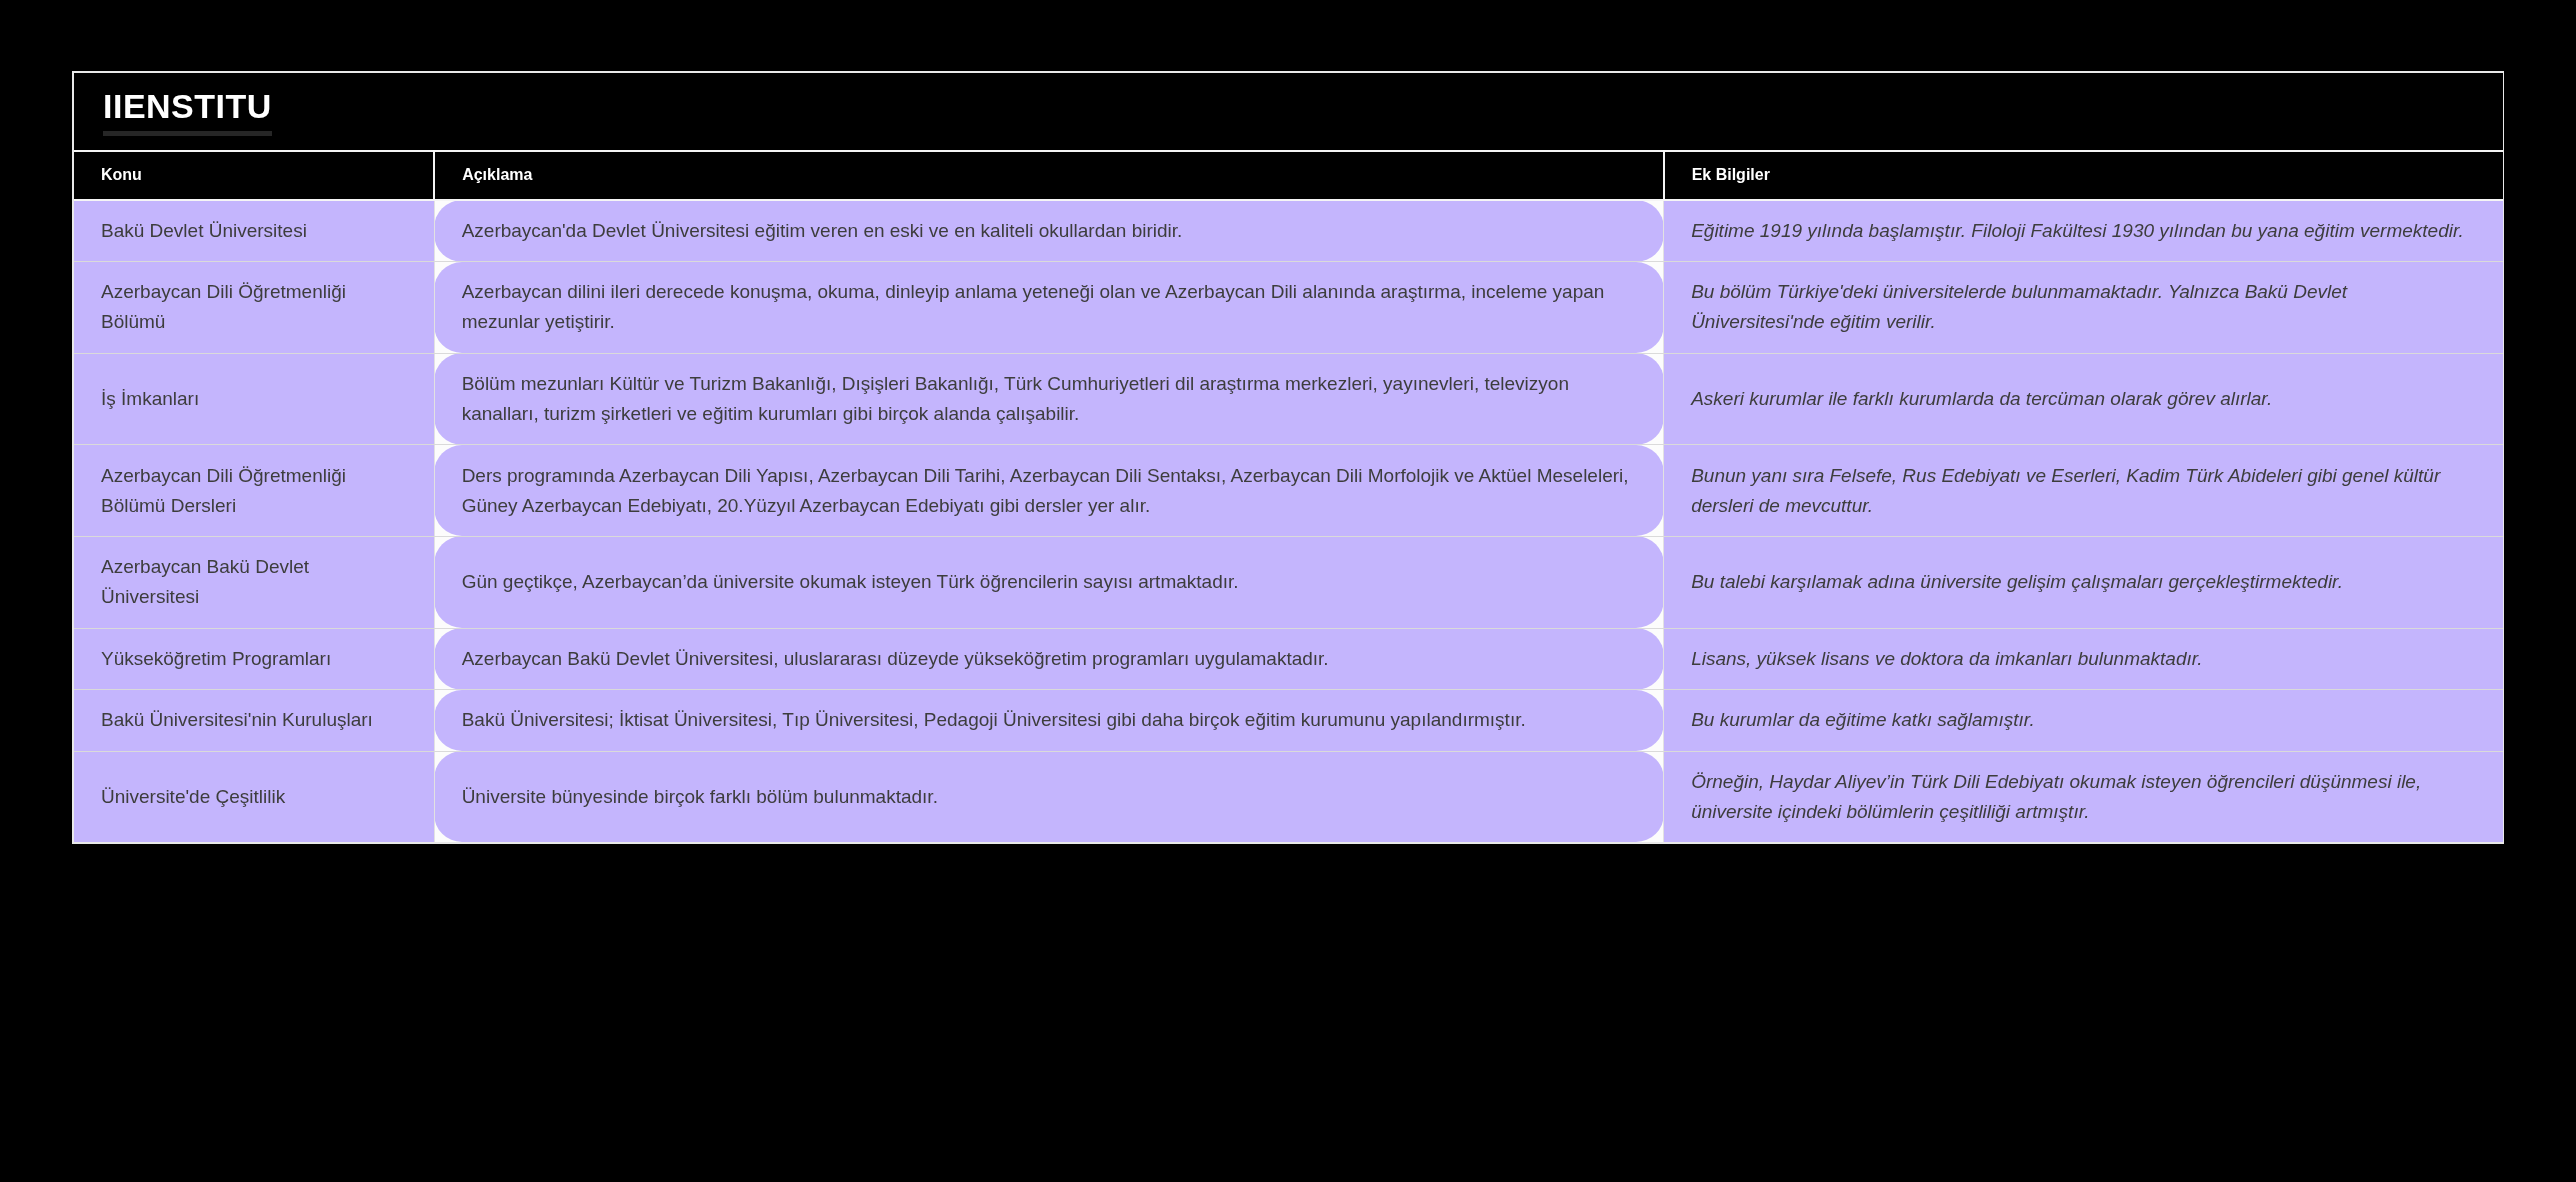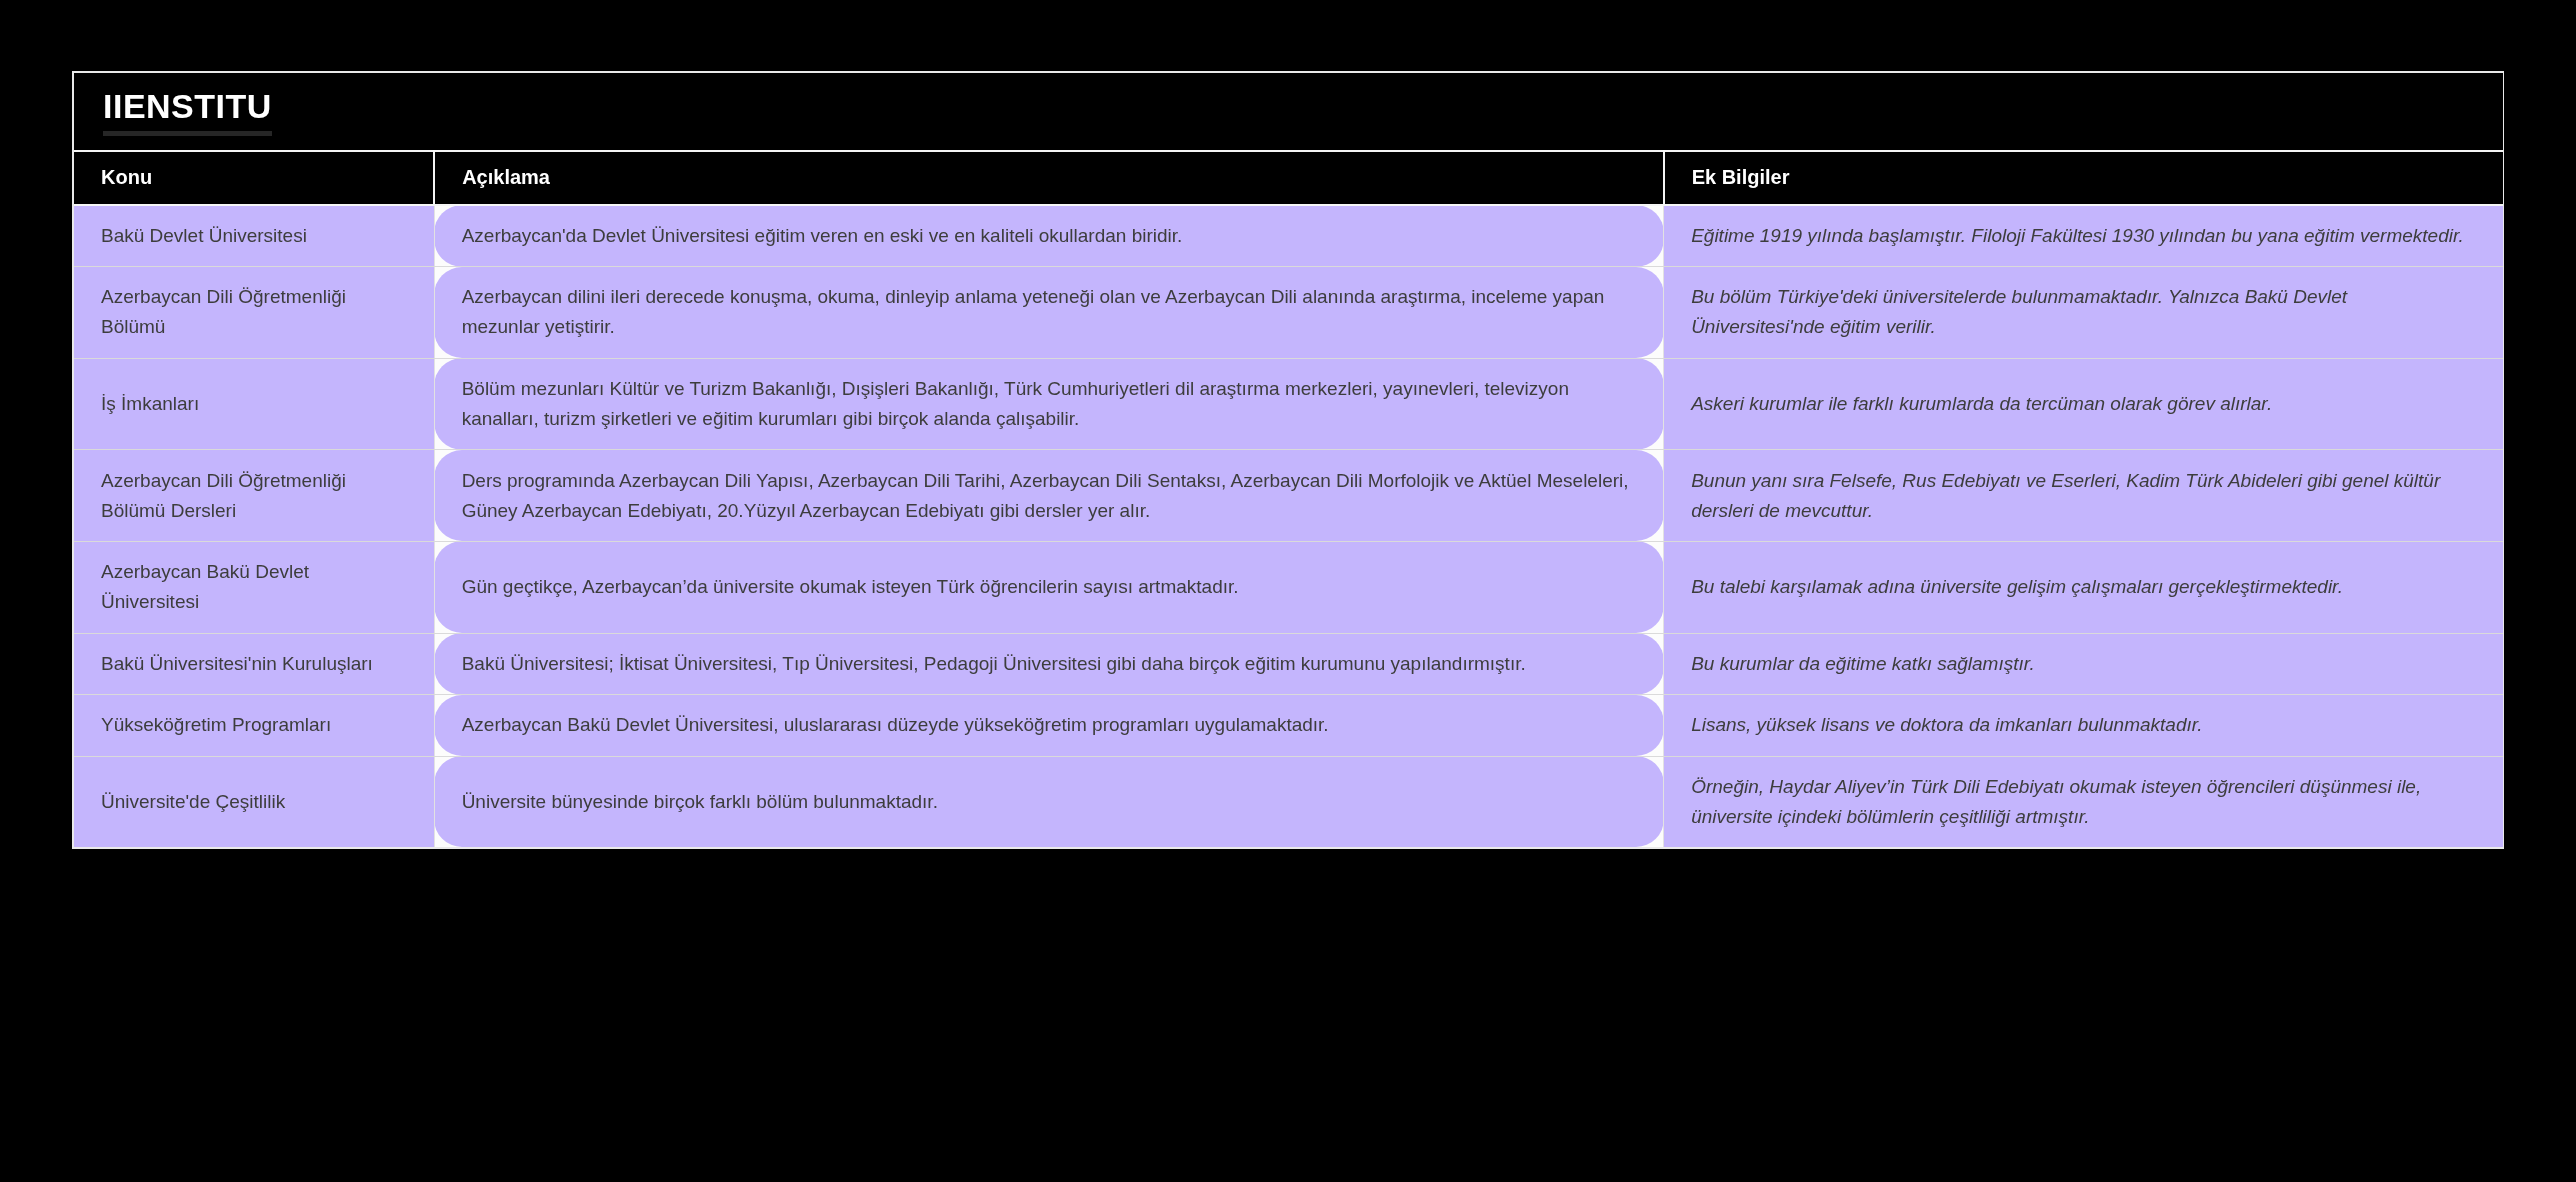--- a/index.html
+++ b/index.html
@@ -50,21 +50,21 @@
     width: 100%;
     border-collapse: collapse;
     table-layout: fixed;
   }
   col.c1 { width: 360px; }
   col.c2 { width: 1229px; }
   col.c3 { width: 839px; }
   table.info th {
     background: #000000;
     color: #ffffff;
-    font-size: 20px;
+    font-size: 16px;
     font-weight: 700;
     text-align: left;
     padding: 14.3px 19px 14.3px 27px;
     border-right: 2.9px solid #f5f5f5;
     border-bottom: 2.9px solid #f5f5f5;
   }
   table.info th:last-child { border-right: none; }
   table.info td {
     background: #c4b5fd;
     color: #3d3d3d;
@@ -123,28 +123,28 @@
             <td class="konu">Azerbaycan Dili Öğretmenliği Bölümü Dersleri</td>
             <td class="aciklama">Ders programında Azerbaycan Dili Yapısı, Azerbaycan Dili Tarihi, Azerbaycan Dili Sentaksı, Azerbaycan Dili Morfolojik ve Aktüel Meseleleri, Güney Azerbaycan Edebiyatı, 20.Yüzyıl Azerbaycan Edebiyatı gibi dersler yer alır.</td>
             <td class="ek">Bunun yanı sıra Felsefe, Rus Edebiyatı ve Eserleri, Kadim Türk Abideleri gibi genel kültür dersleri de mevcuttur.</td>
           </tr>
           <tr>
             <td class="konu">Azerbaycan Bakü Devlet Üniversitesi</td>
             <td class="aciklama">Gün geçtikçe, Azerbaycan’da üniversite okumak isteyen Türk öğrencilerin sayısı artmaktadır.</td>
             <td class="ek">Bu talebi karşılamak adına üniversite gelişim çalışmaları gerçekleştirmektedir.</td>
           </tr>
           <tr>
+            <td class="konu">Yükseköğretim Programları</td>
+            <td class="aciklama">Azerbaycan Bakü Devlet Üniversitesi, uluslararası düzeyde yükseköğretim programları uygulamaktadır.</td>
+            <td class="ek">Lisans, yüksek lisans ve doktora da imkanları bulunmaktadır.</td>
+          </tr>
+          <tr>
             <td class="konu">Bakü Üniversitesi'nin Kuruluşları</td>
             <td class="aciklama">Bakü Üniversitesi; İktisat Üniversitesi, Tıp Üniversitesi, Pedagoji Üniversitesi gibi daha birçok eğitim kurumunu yapılandırmıştır.</td>
             <td class="ek">Bu kurumlar da eğitime katkı sağlamıştır.</td>
-          </tr>
-          <tr>
-            <td class="konu">Yükseköğretim Programları</td>
-            <td class="aciklama">Azerbaycan Bakü Devlet Üniversitesi, uluslararası düzeyde yükseköğretim programları uygulamaktadır.</td>
-            <td class="ek">Lisans, yüksek lisans ve doktora da imkanları bulunmaktadır.</td>
           </tr>
           <tr>
             <td class="konu">Üniversite'de Çeşitlilik</td>
             <td class="aciklama">Üniversite bünyesinde birçok farklı bölüm bulunmaktadır.</td>
             <td class="ek">Örneğin, Haydar Aliyev’in Türk Dili Edebiyatı okumak isteyen öğrencileri düşünmesi ile, üniversite içindeki bölümlerin çeşitliliği artmıştır.</td>
           </tr>
         </tbody>
     </table>
   </div>
 </div>

